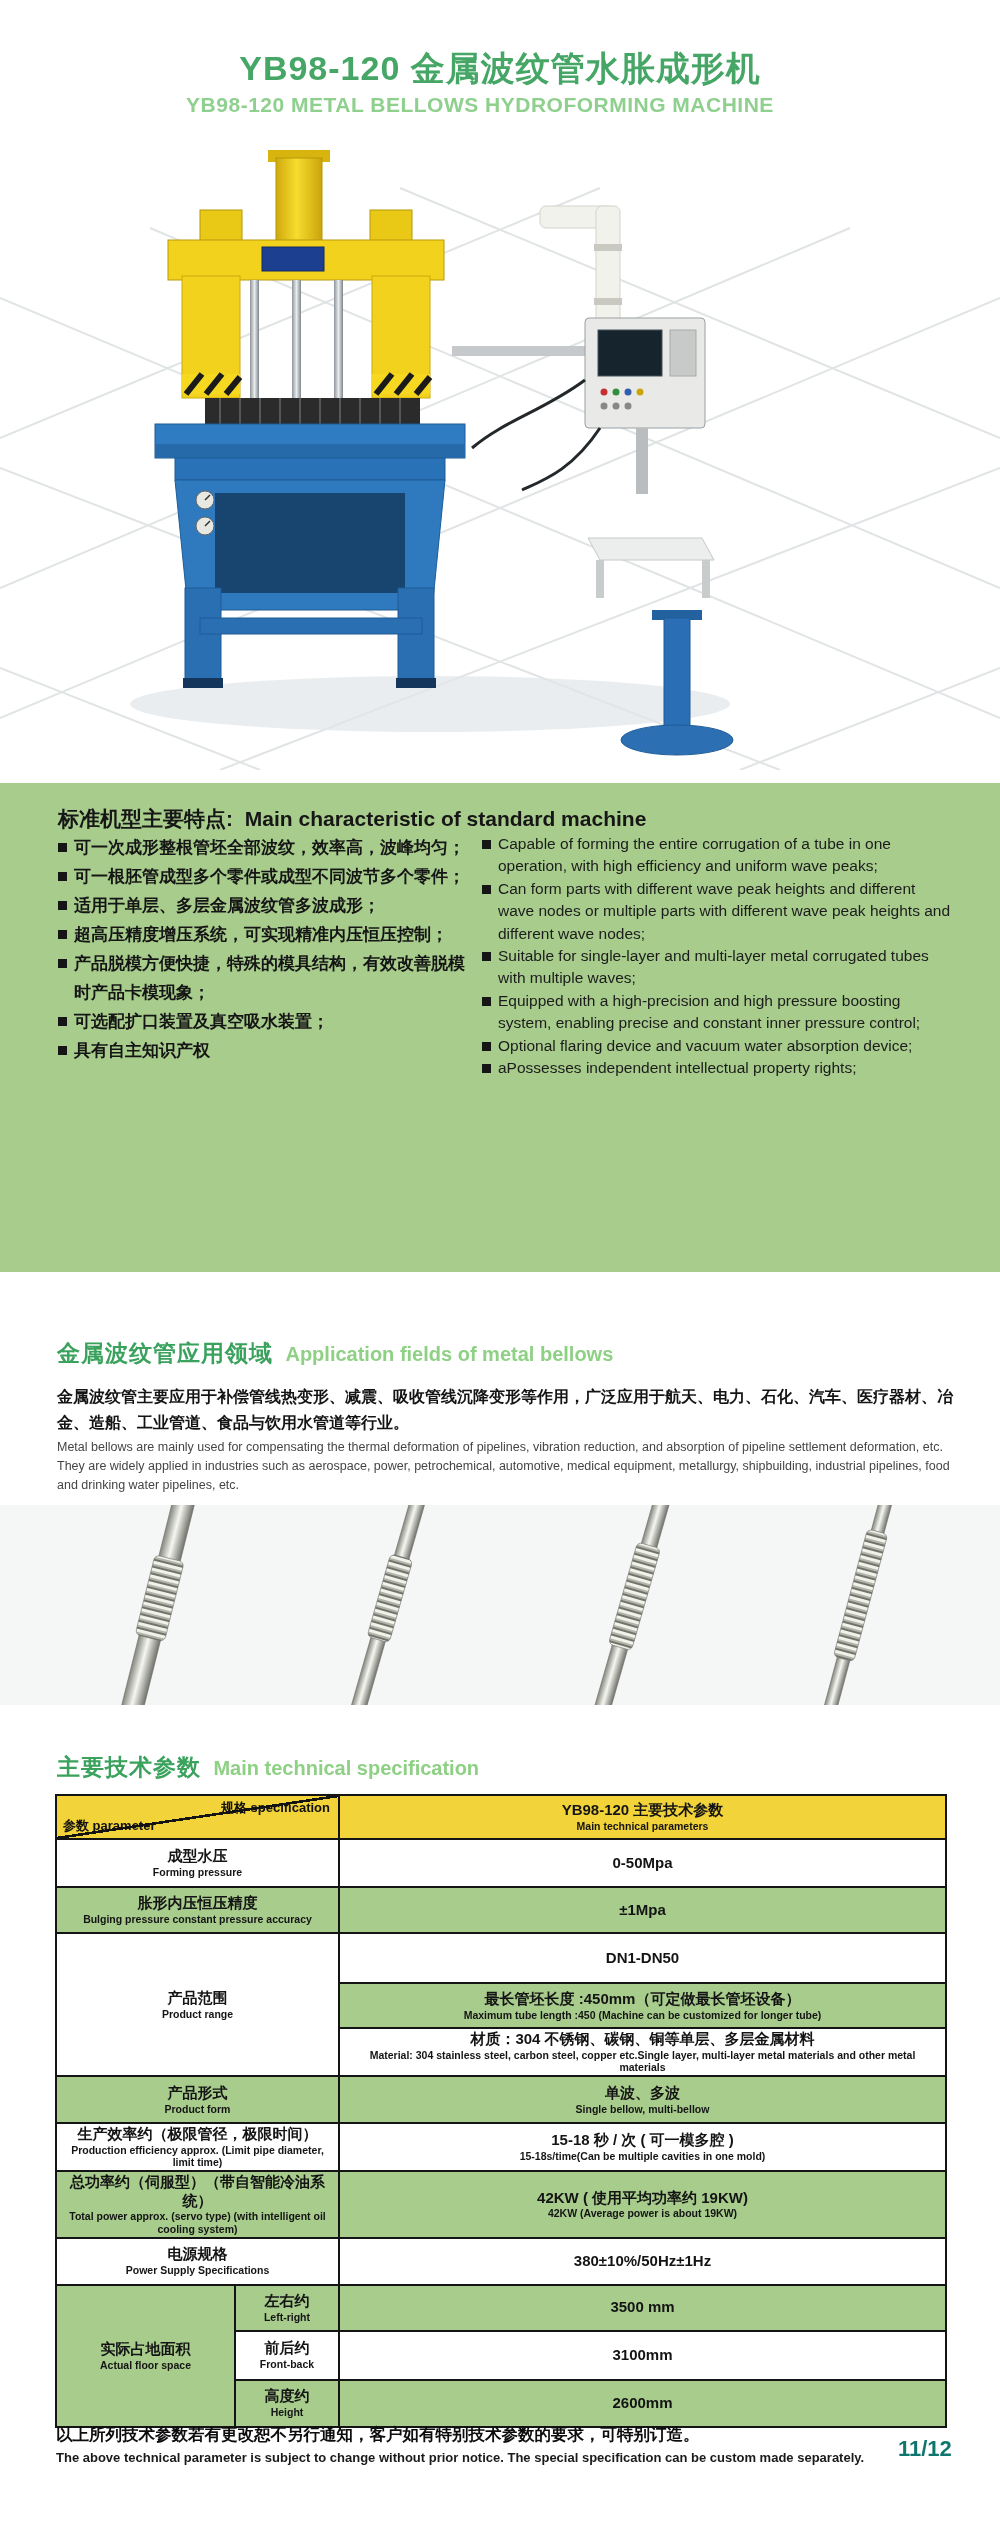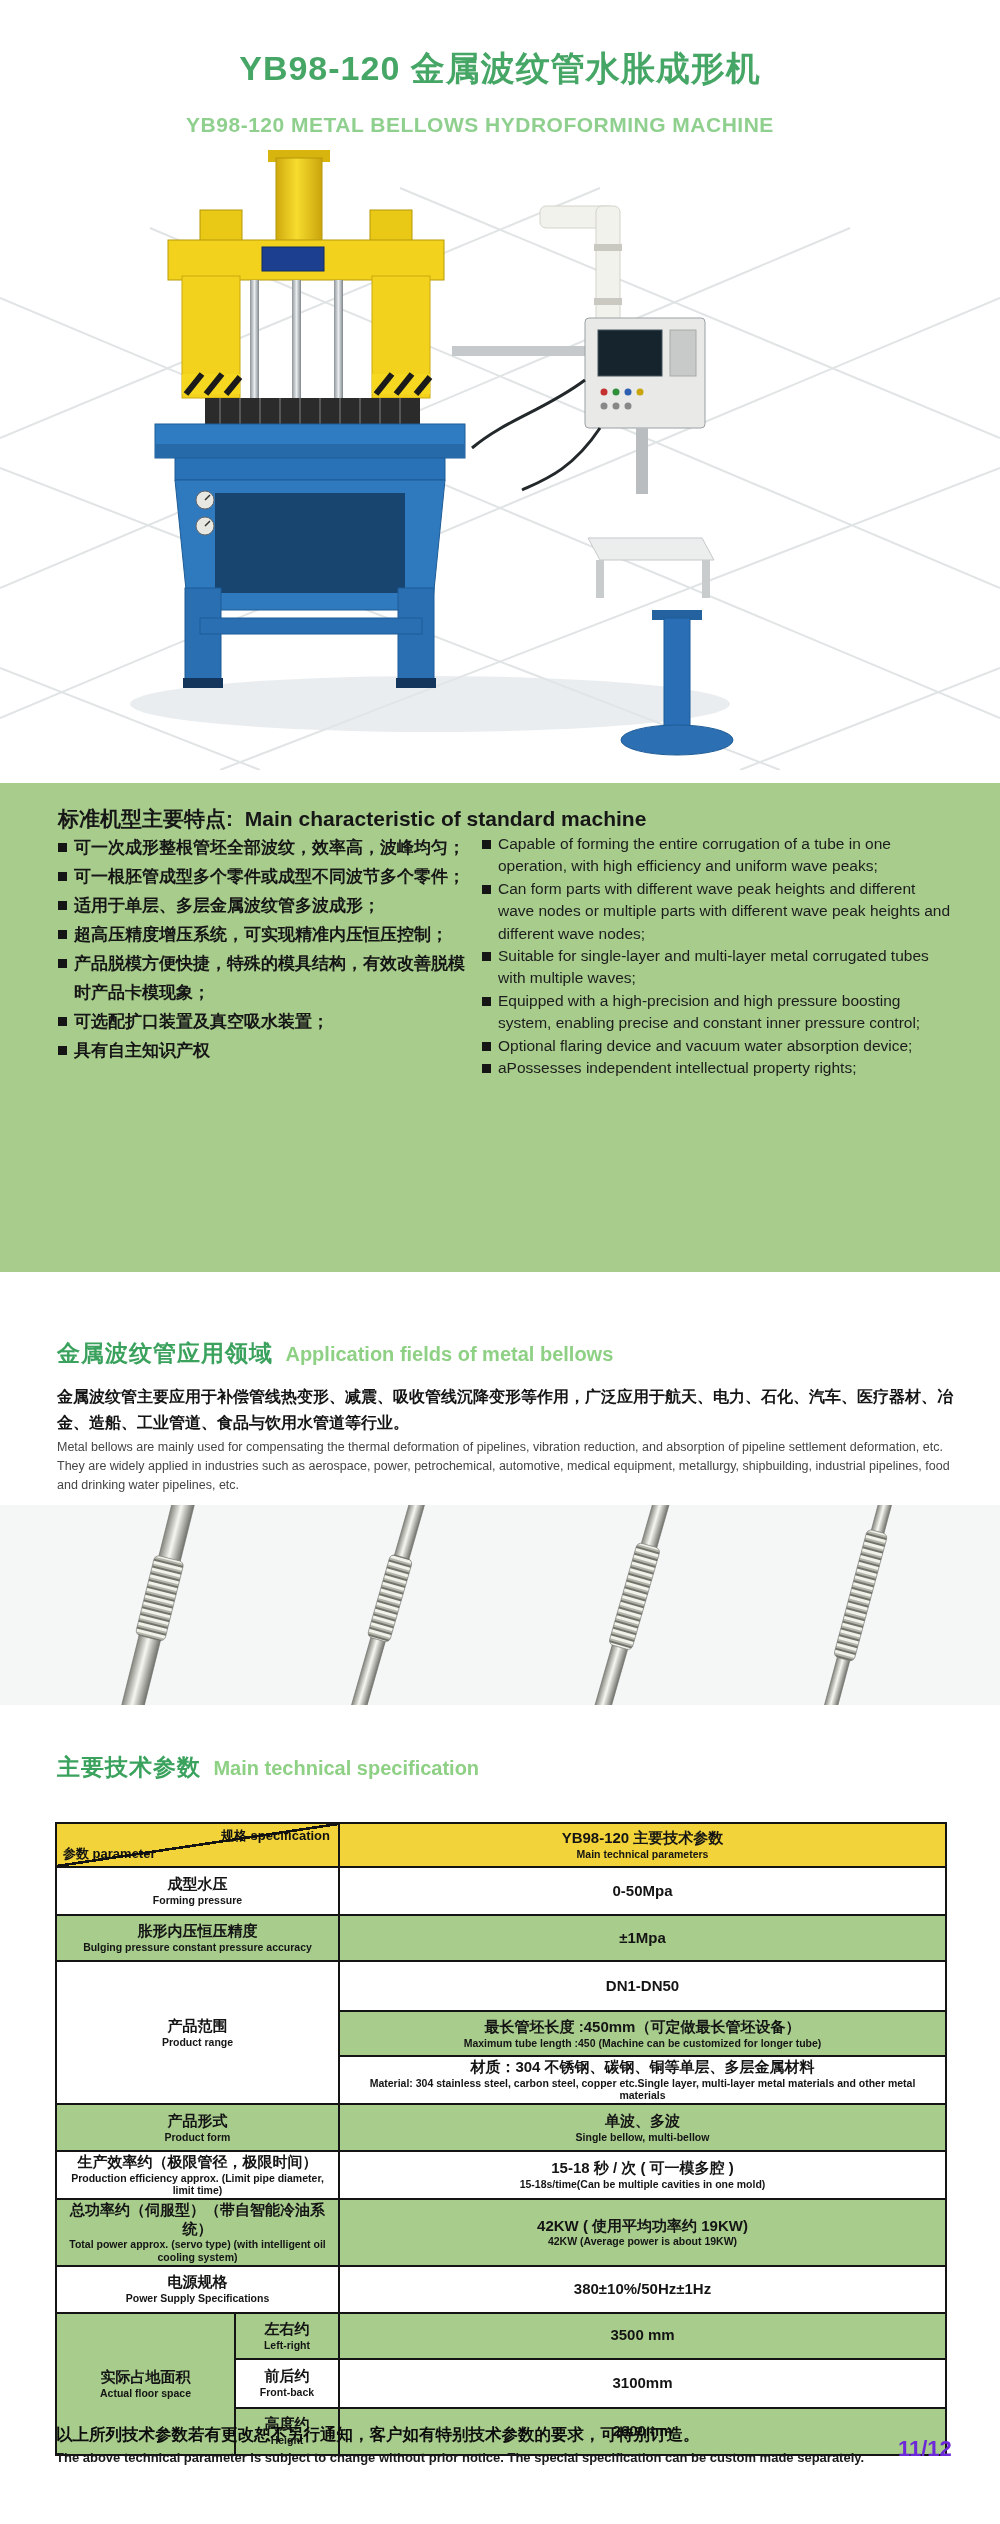--- a/index.html
+++ b/index.html
@@ -3,21 +3,21 @@
 <meta charset="utf-8">
 <style>
   html,body{margin:0;padding:0;background:#ffffff;}
   body{font-family:"Liberation Sans","DejaVu Sans",sans-serif;color:#111;}
   #page{position:relative;width:1000px;height:2524px;background:#fff;overflow:hidden;margin:0 auto;}
 
   
   .title-cn{position:absolute;top:46px;left:0;width:1000px;text-align:center;
     font-size:34px;font-weight:700;color:#45a666;letter-spacing:1px;}
   .title-en{position:absolute;top:93px;left:0;width:960px;text-align:center;
-    font-size:21px;font-weight:600;color:#8fd08f;letter-spacing:.5px;margin-top:20px;}
+    font-size:21px;font-weight:600;color:#8fd08f;letter-spacing:.5px;}
 
   
   .machine-wrap{position:absolute;top:148px;left:0;width:1000px;height:622px;overflow:hidden;}
 
   
   .features{position:absolute;top:783px;left:0;width:1000px;height:489px;background:#a7cc8c;box-sizing:border-box;padding:22px 54px 0 58px;}
   .features-header{font-size:21px;font-weight:700;color:#161616;}
   .features-header .hdr-en{margin-left:6px;}
   .features-cols{display:flex;}
   .col-cn{width:410px;flex:none;}
@@ -35,37 +35,37 @@
   .hdr-green-en{font-size:20px;font-weight:700;color:#8ed084;margin-left:8px;}
   .app-cn{position:absolute;top:1384px;left:57px;width:900px;font-size:16px;font-weight:600;
     color:#141414;line-height:26px;}
   .app-en{position:absolute;top:1438px;left:57px;width:908px;font-size:12.5px;color:#454545;line-height:19px;}
 
   
   .samples{position:absolute;top:1505px;left:0;width:1000px;height:200px;background:#f5f6f6;overflow:hidden;}
 
   
   .spec-header{position:absolute;top:1752px;left:57px;width:900px;}
-  table.spec{position:absolute;top:1794px;left:55px;width:890px;border-collapse:collapse;table-layout:fixed;margin-top:28px;}
+  table.spec{position:absolute;top:1794px;left:55px;width:890px;border-collapse:collapse;table-layout:fixed;}
   table.spec td{border:2px solid #141414;padding:1px 6px;text-align:center;vertical-align:middle;}
   .bg-y{background:#f2d339;}
   .bg-g{background:#a7cc8c;}
   .bg-w{background:#ffffff;}
   .cn{font-size:15px;font-weight:700;color:#141414;line-height:1.25;}
   .en{font-size:10.5px;font-weight:600;color:#141414;line-height:1.2;}
   .val-cn{font-size:15px;font-weight:600;color:#141414;line-height:1.25;}
   .corner{position:relative;padding:0;height:100%;
     background-image:linear-gradient(to bottom right,rgba(0,0,0,0) calc(50% - 1.3px),#141414 calc(50% - 1.3px),#141414 calc(50% + 1.3px),rgba(0,0,0,0) calc(50% + 1.3px));}
   .corner .c-top{position:absolute;top:3px;right:8px;font-size:13px;font-weight:700;}
   .corner .c-bot{position:absolute;bottom:3px;left:6px;font-size:13px;font-weight:700;}
 
   
   .foot-cn{position:absolute;top:2424px;left:56px;width:840px;font-size:16.5px;font-weight:700;color:#0d0d0d;}
   .foot-en{position:absolute;top:2450px;left:56px;width:840px;font-size:13px;font-weight:600;color:#1a1a1a;}
-  .page-num{position:absolute;top:2436px;left:898px;font-size:22px;font-weight:700;color:#6d28d9;}
+  .page-num{position:absolute;top:2436px;left:898px;font-size:22px;font-weight:700;color:#0f766e;}
 </style>
 </head>
 <body>
 
 <div id="page">
 
   <div class="title-cn">YB98-120 金属波纹管水胀成形机</div>
   <div class="title-en">YB98-120 METAL BELLOWS HYDROFORMING MACHINE</div>
 
   <div class="machine-wrap">

